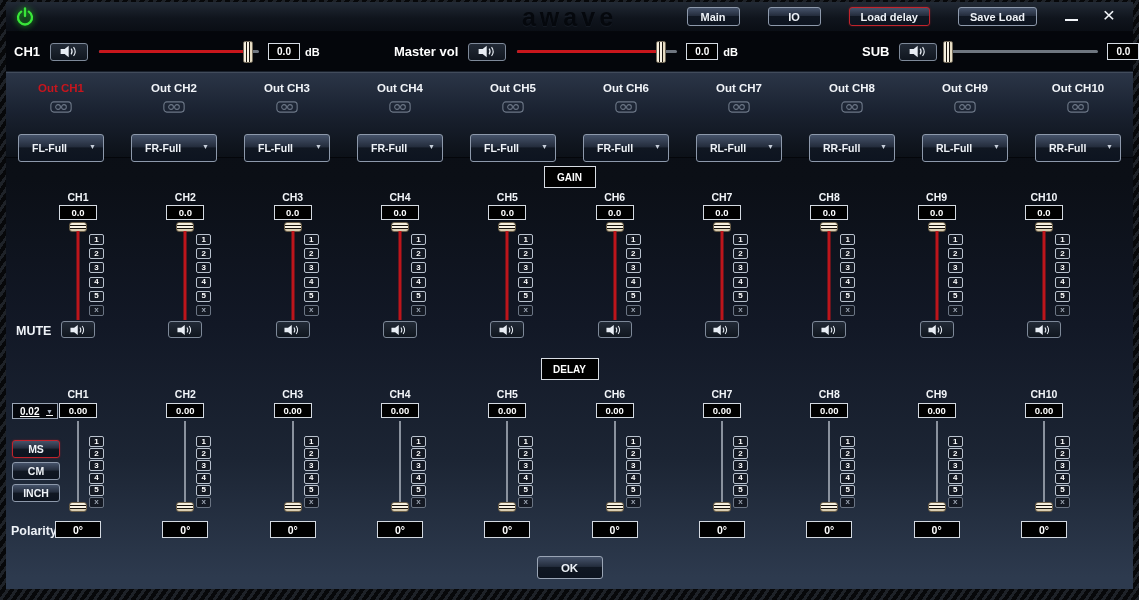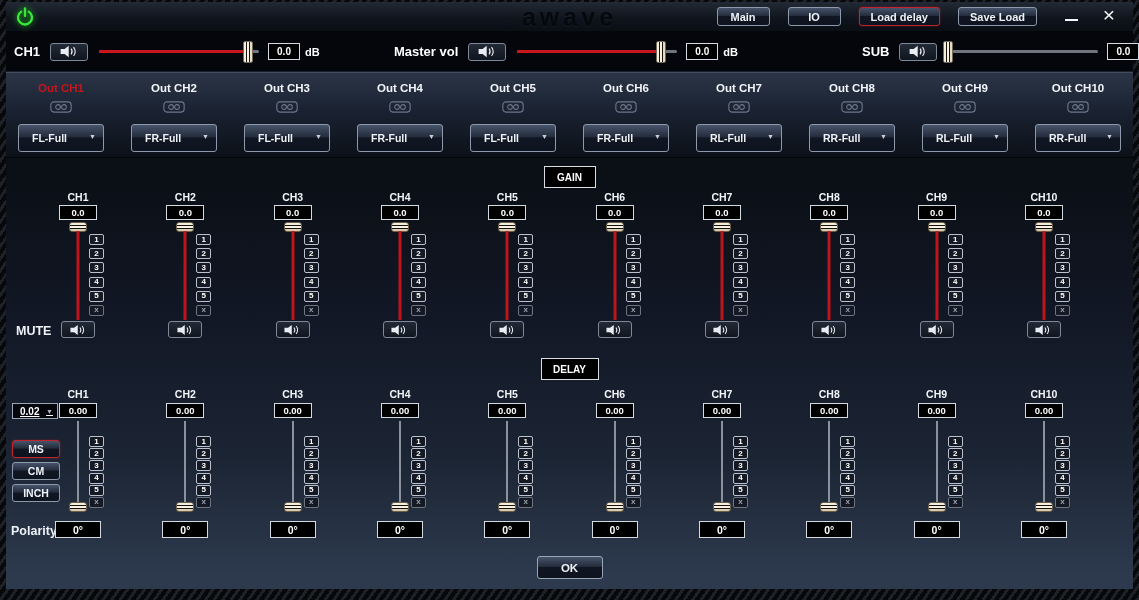--- a/index.html
+++ b/index.html
@@ -15,21 +15,21 @@
   .titlebar { position:absolute; top:0; left:0; right:0; height:30px;
               background:linear-gradient(180deg,#222a35 0%,#10151d 55%,#0a0e15 100%);
               border-bottom:1px solid #05070b; }
   .power { position:absolute; left:9px; top:5px; width:20px; height:20px; cursor:pointer;
            filter:drop-shadow(0 0 3px #1fca1f); }
   .tb-left { position:absolute; left:34px; top:5px; display:flex; gap:8px; }
   .btn { background:linear-gradient(180deg,#46536a 0%,#242d3d 45%,#101722 50%,#0d1420 100%);
          border:1px solid #8d99ab; border-radius:3px; color:#eef2f7; font-weight:bold;
          font-family:"Liberation Sans",sans-serif; cursor:pointer; }
   .tb-btn { height:19px; padding:0 11px; font-size:11px; }
-  .tb-right { position:absolute; right:96px; top:5px; display:flex; gap:18px;padding-left:28px; }
+  .tb-right { position:absolute; right:96px; top:5px; display:flex; gap:28px;padding-left:28px; }
   .tb-right .tb-btn { min-width:53px; }
   .tb-btn.active { border-color:#c0242c; box-shadow:0 0 2px rgba(200,30,40,.5); }
   .logo { position:absolute; left:50%; top:1px; transform:translateX(-50%);
           font-size:25px; font-weight:bold; letter-spacing:4px; color:#05080d;
           text-shadow:0 1px 1px rgba(120,140,170,0.10);text-align:center; }
   .win-min { position:absolute; right:53px; top:4px; width:16px; height:20px; cursor:pointer; }
   .win-min span { position:absolute; left:1px; bottom:5px; width:13px; height:2.5px; background:#f2f5f9; }
   .win-close { position:absolute; right:14px; top:0px; width:20px; height:28px; color:#f2f5f9;
                font-size:21px; line-height:26px; text-align:center; cursor:pointer; font-weight:normal; }
 
@@ -58,21 +58,21 @@
 
   
   .outputs { position:absolute; top:70px; left:0; right:0; height:86px;
              background:linear-gradient(180deg,#2b3547 0%,#1a2231 45%,#0c1118 100%);
              border-top:1px solid #424c5c; border-bottom:1px solid #04060a; }
   .out-col { position:absolute; top:0; width:104px; height:100%; }
   .out-label { position:absolute; top:9px; width:100%; text-align:center; color:#f2f5f9;
                font-size:11.5px; font-weight:bold; }
   .out-col.selected .out-label { color:#c8151d; }
   .link-icon { position:absolute; top:28px; left:50%; transform:translateX(-50%); cursor:pointer; }
-  .dropdown { position:absolute; top:51px; left:50%; transform:translateX(-50%); width:86px; height:28px;
+  .dropdown { position:absolute; top:61px; left:50%; transform:translateX(-50%); width:86px; height:28px;
               font-size:10.5px; text-align:left; padding-left:13px; line-height:25px; }
   .dd-arrow { position:absolute; right:7px; bottom:2px; font-size:7px; color:#c7cfda; }
 
   
   .main { position:absolute; top:156px; left:0; right:0; bottom:0; }
   .section-title { position:absolute; left:50%; transform:translateX(-50%); background:#000;
                    border:1px solid #d8dde4; color:#fff; font-size:10px; font-weight:bold;
                    display:flex; align-items:center; justify-content:center; }
   .gain-title  { top:8px; width:52px; height:22px; }
   .delay-title { top:200px; width:58px; height:22px; }

